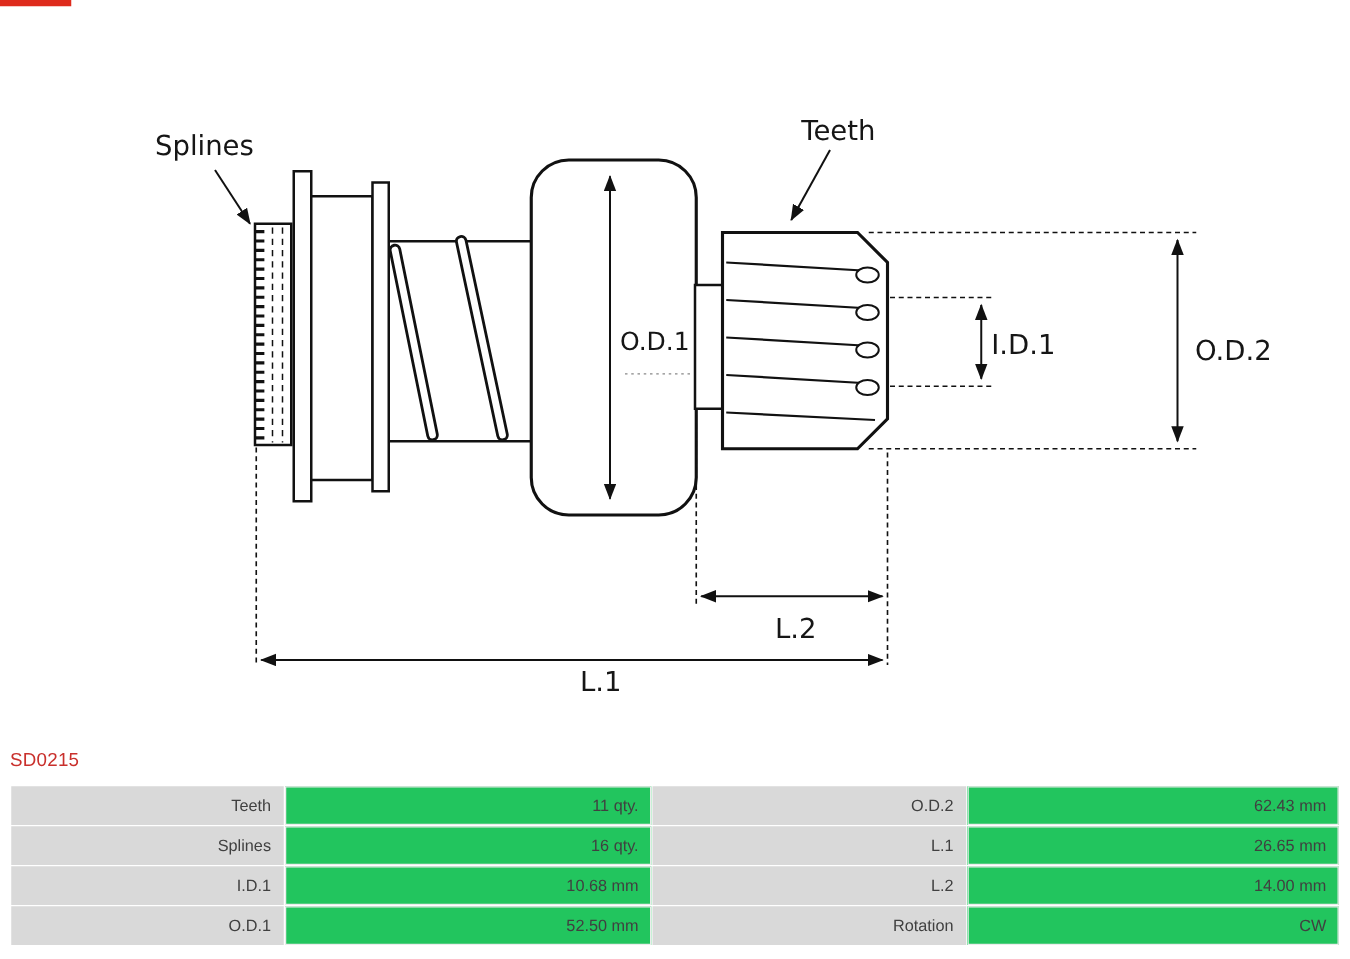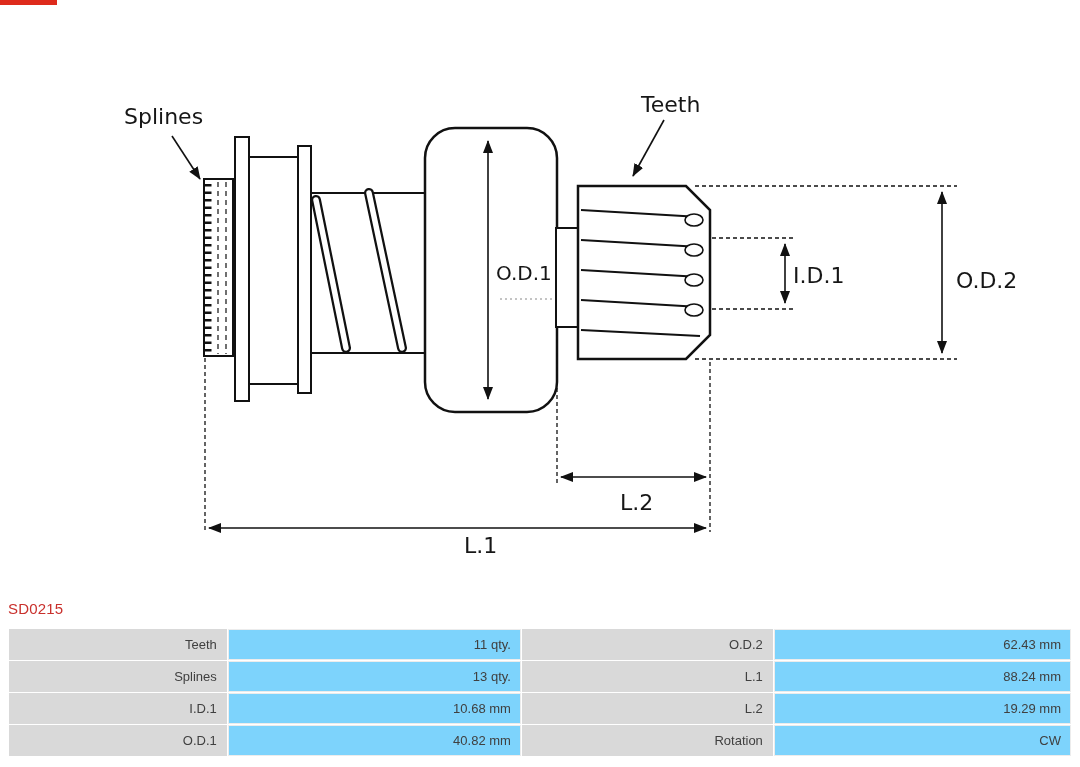--- a/index.html
+++ b/index.html
@@ -38,21 +38,21 @@
   }
   table.spec-table td {
     height:31px;
     padding:0 10px;
     text-align:right;
     vertical-align:middle;
     white-space:nowrap;
     overflow:hidden;
   }
   td.k { background:#d9d9d9; }
-  td.v { background:#7dd3fc; box-shadow: inset 0 0 0 1px #ececec; }
+  td.v { background:#22c55e; box-shadow: inset 0 0 0 1px #ececec; }
 </style>
 </head>
 <body>
 
 <div class="top-mark"></div>
 
 <svg class="diagram" width="1080" height="596" viewBox="0 0 1080 596" xmlns="http://www.w3.org/2000/svg">
   <defs>
     <marker id="ah" markerWidth="14" markerHeight="12" refX="12" refY="5" orient="auto-start-reverse" markerUnits="userSpaceOnUse">
       <path d="M0,0 L13,5 L0,10 z" fill="#111"></path>
@@ -146,30 +146,30 @@
   </colgroup>
   <tbody>
     <tr>
       <td class="k">Teeth</td>
       <td class="v">11 qty.</td>
       <td class="k">O.D.2</td>
       <td class="v">62.43 mm</td>
     </tr>
     <tr>
       <td class="k">Splines</td>
-      <td class="v">13 qty.</td>
+      <td class="v">16 qty.</td>
       <td class="k">L.1</td>
-      <td class="v">88.24 mm</td>
+      <td class="v">26.65 mm</td>
     </tr>
     <tr>
       <td class="k">I.D.1</td>
       <td class="v">10.68 mm</td>
       <td class="k">L.2</td>
-      <td class="v">19.29 mm</td>
+      <td class="v">14.00 mm</td>
     </tr>
     <tr>
       <td class="k">O.D.1</td>
-      <td class="v">40.82 mm</td>
+      <td class="v">52.50 mm</td>
       <td class="k">Rotation</td>
       <td class="v">CW</td>
     </tr>
   </tbody>
 </table>
 
 </body></html>

